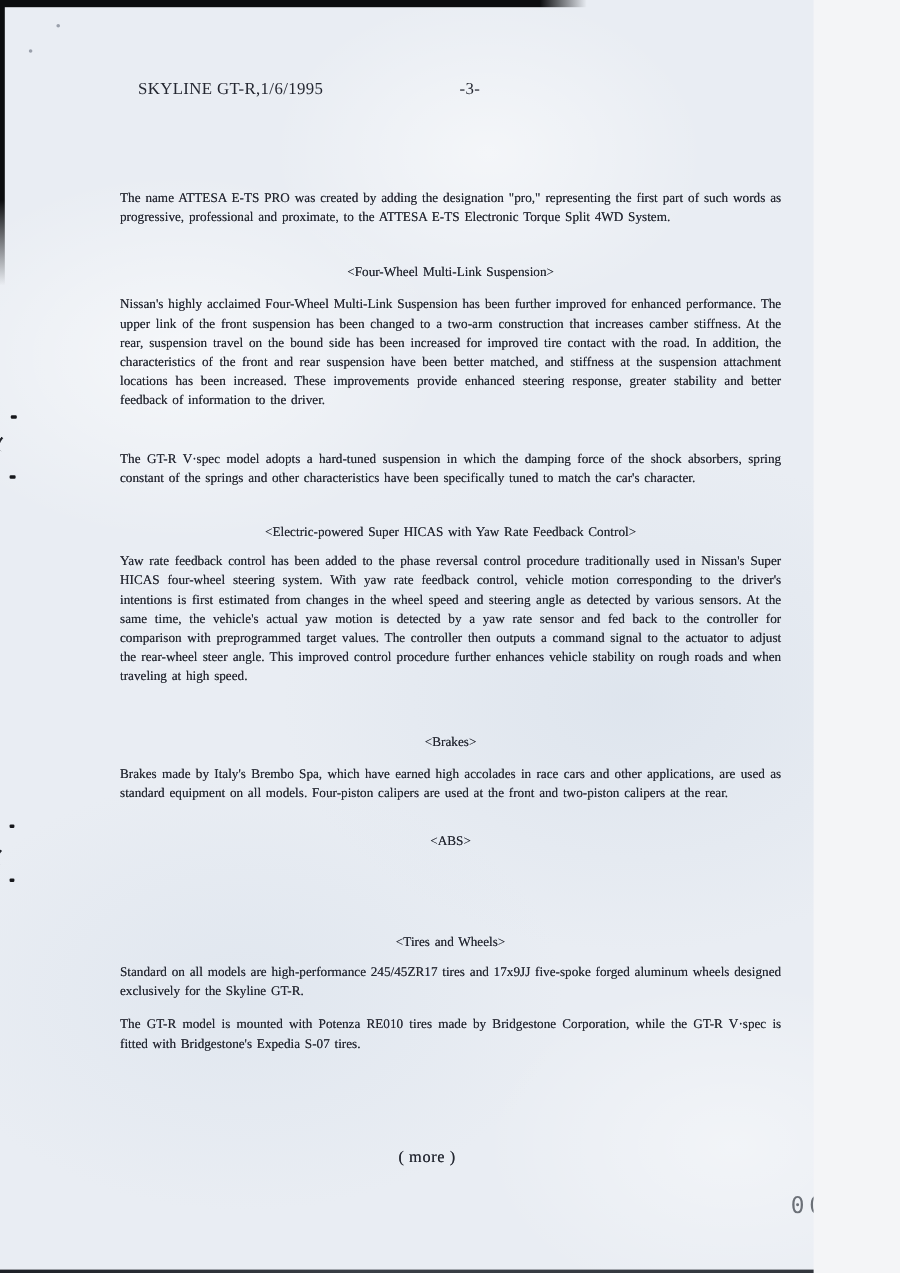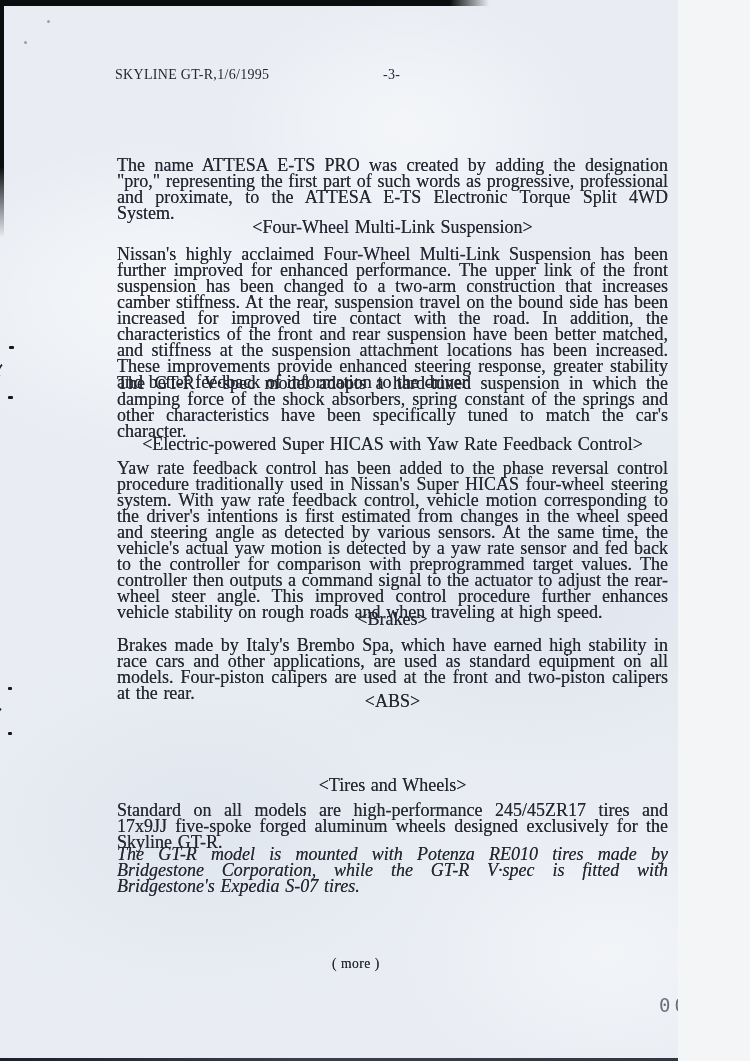--- a/index.html
+++ b/index.html
@@ -43,22 +43,22 @@
     border-left: 2px solid #202229;
     border-radius: 0 0 0 8px;
     transform: rotate(38deg);
   }
   
   .hdr {
     position: absolute; top: 67px;
     font-size: 14px; letter-spacing: 0.3px; white-space: nowrap;
   }
   .block {
-    position: absolute; left: 117px; width: 551px;
-    font-size: 18px; line-height: 16px;
+    position: absolute; left: 100px; width: 551px;
+    font-size: 11px; line-height: 16px;
     text-align: justify;
     word-spacing: 1.2px;
     text-shadow: 0 0 0.4px rgba(36,39,49,0.75);
   }
   .block.heading { text-align: center; }
   .footer-more {
     position: absolute; left: 332px; top: 956px;
     font-size: 13.6px; letter-spacing: 0.5px;
     text-shadow: 0 0 0.4px rgba(36,39,49,0.75);
   }
@@ -90,22 +90,22 @@
   <div class="hdr" style="left:115px;">SKYLINE GT-R,1/6/1995</div>
   <div class="hdr" style="left:383px;">-3-</div>
 
   <div class="block" style="top:157px;">The name ATTESA E-TS PRO was created by adding the designation "pro," representing the first part of such words as progressive, professional and proximate, to the ATTESA E-TS Electronic Torque Split 4WD System.</div>
   <div class="block heading" style="top:219px;">&lt;Four-Wheel Multi-Link Suspension&gt;</div>
   <div class="block" style="top:246px;">Nissan's highly acclaimed Four-Wheel Multi-Link Suspension has been further improved for enhanced performance. The upper link of the front suspension has been changed to a two-arm construction that increases camber stiffness. At the rear, suspension travel on the bound side has been increased for improved tire contact with the road. In addition, the characteristics of the front and rear suspension have been better matched, and stiffness at the suspension attachment locations has been increased. These improvements provide enhanced steering response, greater stability and better feedback of information to the driver.</div>
   <div class="block" style="top:375px;">The GT-R V·spec model adopts a hard-tuned suspension in which the damping force of the shock absorbers, spring constant of the springs and other characteristics have been specifically tuned to match the car's character.</div>
   <div class="block heading" style="top:436px;">&lt;Electric-powered Super HICAS with Yaw Rate Feedback Control&gt;</div>
   <div class="block" style="top:460px;">Yaw rate feedback control has been added to the phase reversal control procedure traditionally used in Nissan's Super HICAS four-wheel steering system. With yaw rate feedback control, vehicle motion corresponding to the driver's intentions is first estimated from changes in the wheel speed and steering angle as detected by various sensors. At the same time, the vehicle's actual yaw motion is detected by a yaw rate sensor and fed back to the controller for comparison with preprogrammed target values. The controller then outputs a command signal to the actuator to adjust the rear-wheel steer angle. This improved control procedure further enhances vehicle stability on rough roads and when traveling at high speed.</div>
   <div class="block heading" style="top:611px;">&lt;Brakes&gt;</div>
-  <div class="block" style="top:637px;">Brakes made by Italy's Brembo Spa, which have earned high stability in race cars and other applications, are used as standard equipment on all models. Four-piston calipers are used at the front and two-piston calipers at the rear.</div>
+  <div class="block" style="top:637px;">Brakes made by Italy's Brembo Spa, which have earned high accolades in race cars and other applications, are used as standard equipment on all models. Four-piston calipers are used at the front and two-piston calipers at the rear.</div>
   <div class="block heading" style="top:693px;">&lt;ABS&gt;</div>
   <div class="block heading" style="top:777px;">&lt;Tires and Wheels&gt;</div>
   <div class="block" style="top:802px;">Standard on all models are high-performance 245/45ZR17 tires and 17x9JJ five-spoke forged aluminum wheels designed exclusively for the Skyline GT-R.</div>
-  <div class="block" style="top:846px;font-style:italic;">The GT-R model is mounted with Potenza RE010 tires made by Bridgestone Corporation, while the GT-R V·spec is fitted with Bridgestone's Expedia S-07 tires.</div>
+  <div class="block" style="top:846px;">The GT-R model is mounted with Potenza RE010 tires made by Bridgestone Corporation, while the GT-R V·spec is fitted with Bridgestone's Expedia S-07 tires.</div>
 
   <div class="footer-more">( more )</div>
   <div class="stamp">009</div>
 
 </div>
 
 </body></html>

